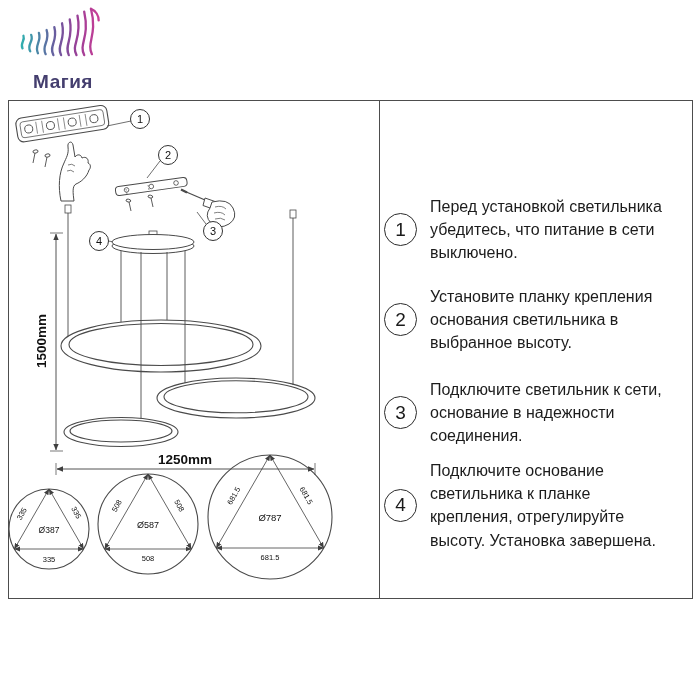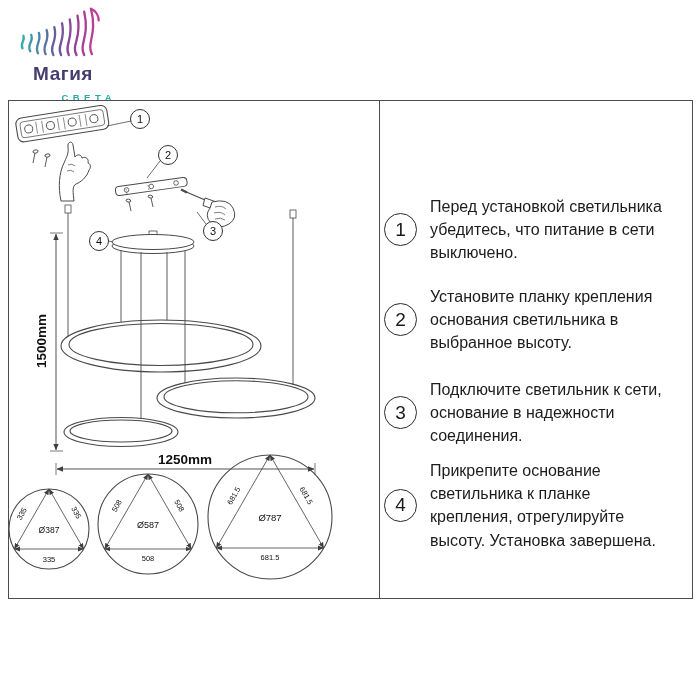--- a/index.html
+++ b/index.html
@@ -2,21 +2,21 @@
 <html><head>
 <meta charset="utf-8">
 <style>
   html,body{margin:0;padding:0;background:#fff;}
   body{width:700px;height:700px;position:relative;overflow:hidden;
        font-family:"Liberation Sans",sans-serif;color:#1c1c1c;}
 
   
   .logo{position:absolute;left:10px;top:4px;width:106px;text-align:center;}
   .logo-wave{display:block;margin:0 auto;}
-  .logo-word1{font-size:19px;font-weight:700;color:#443e6e;letter-spacing:.5px;line-height:1;margin-top:6px;}
+  .logo-word1{font-size:19px;font-weight:700;color:#443e6e;letter-spacing:.5px;line-height:1;margin-top:14px;}
   .logo-word2{font-size:9.5px;font-weight:700;color:#2aaaa6;letter-spacing:4.5px;line-height:1;margin-top:10px;padding-left:4px;text-align:right;}
 
   
   .sheet{position:absolute;left:8px;top:100px;width:683px;height:497px;border:1px solid #4d4d4d;background:#fff;}
   .divider{position:absolute;left:370px;top:0;width:1px;height:100%;background:#4d4d4d;}
   .diagram-panel{position:absolute;left:0;top:0;width:370px;height:497px;}
 
   
   .steps{position:absolute;left:371px;top:0;right:0;height:100%;}
   .step{position:absolute;left:4px;right:6px;display:flex;align-items:center;gap:13px;}
@@ -235,17 +235,17 @@
       <div class="step-text">Установите планку крепления основания светильника в выбранное высоту.</div>
     </div>
 
     <div class="step" style="top:277px;">
       <div class="step-num">3</div>
       <div class="step-text">Подключите светильник к сети, основание в надежности соединения.</div>
     </div>
 
     <div class="step" style="top:358px;">
       <div class="step-num">4</div>
-      <div class="step-text">Прикрепите основание светильника к планке крепления, отрегулируйте высоту. Установка завершена.</div>
+      <div class="step-text">Подключите основание светильника к планке крепления, отрегулируйте высоту. Установка завершена.</div>
     </div>
 
   </div>
 </div>
 
 </body></html>

